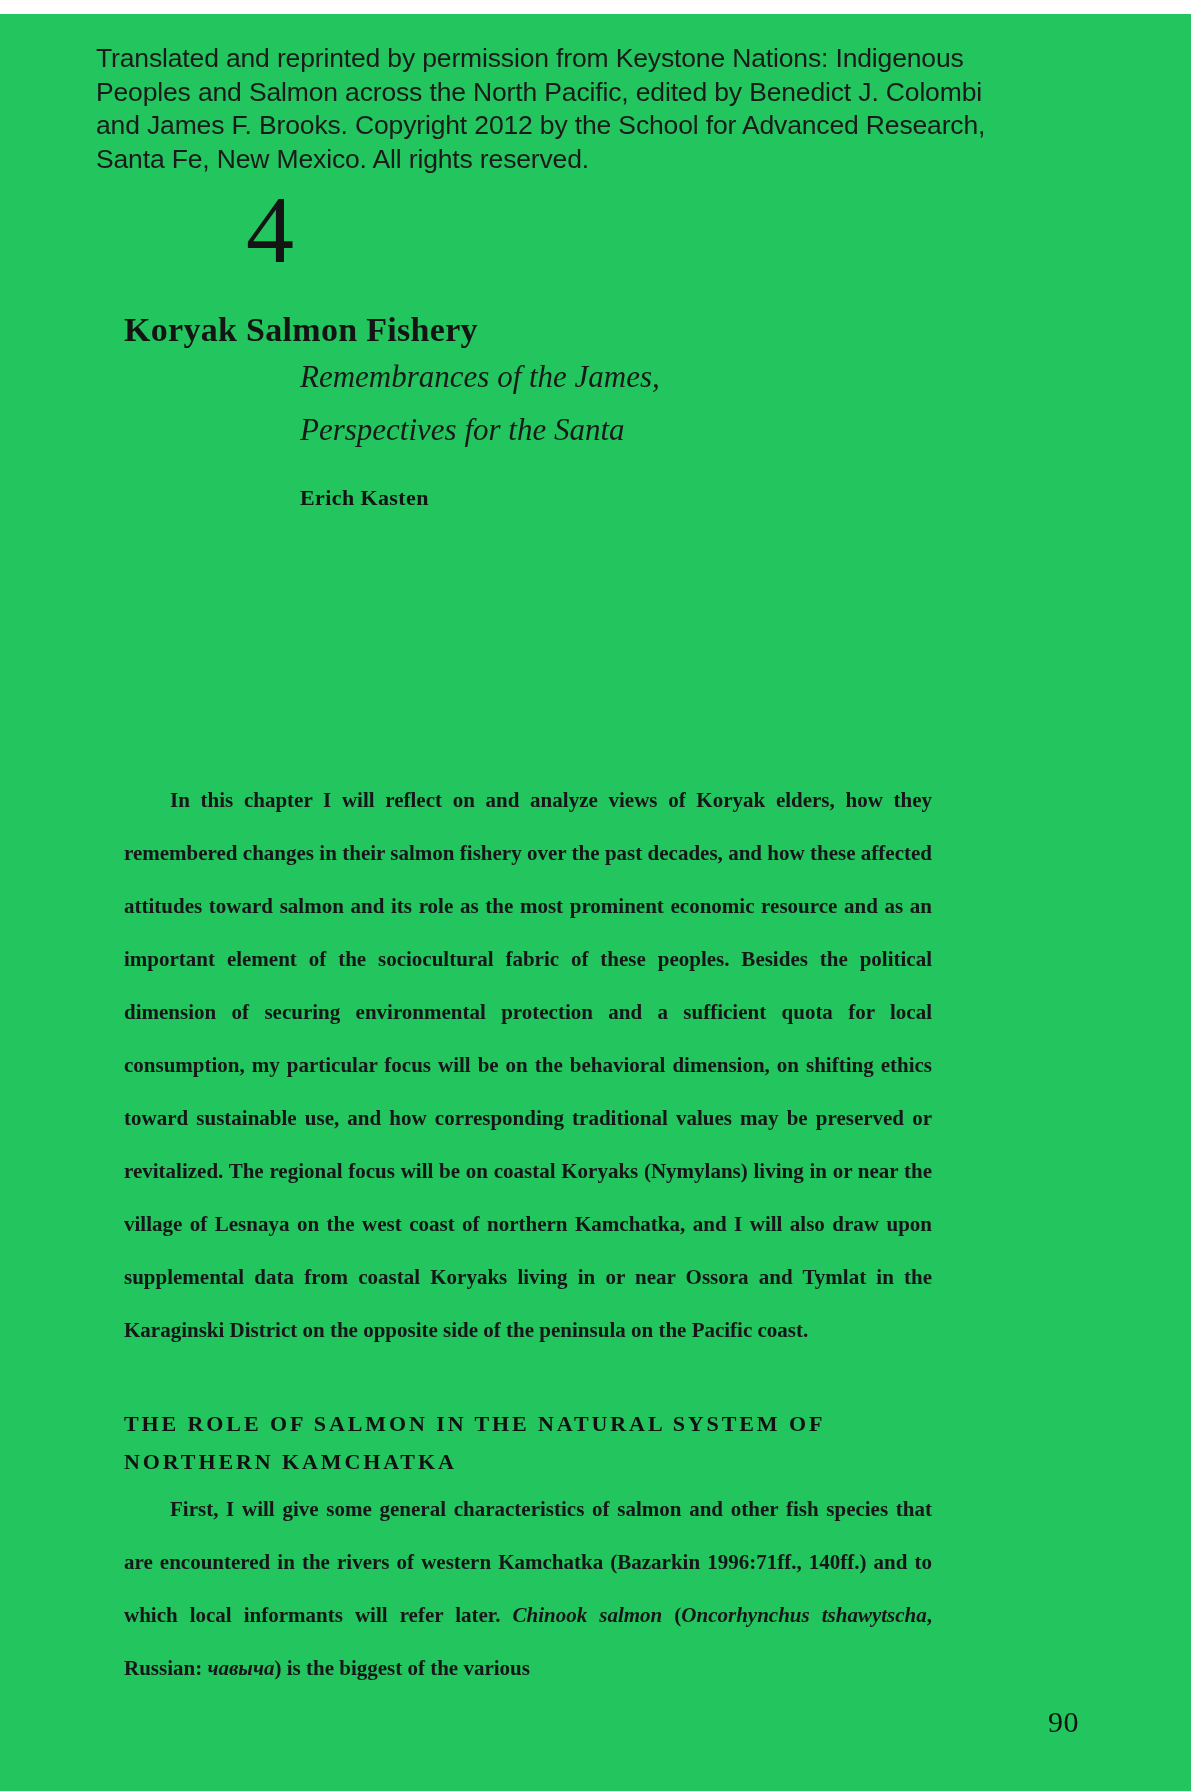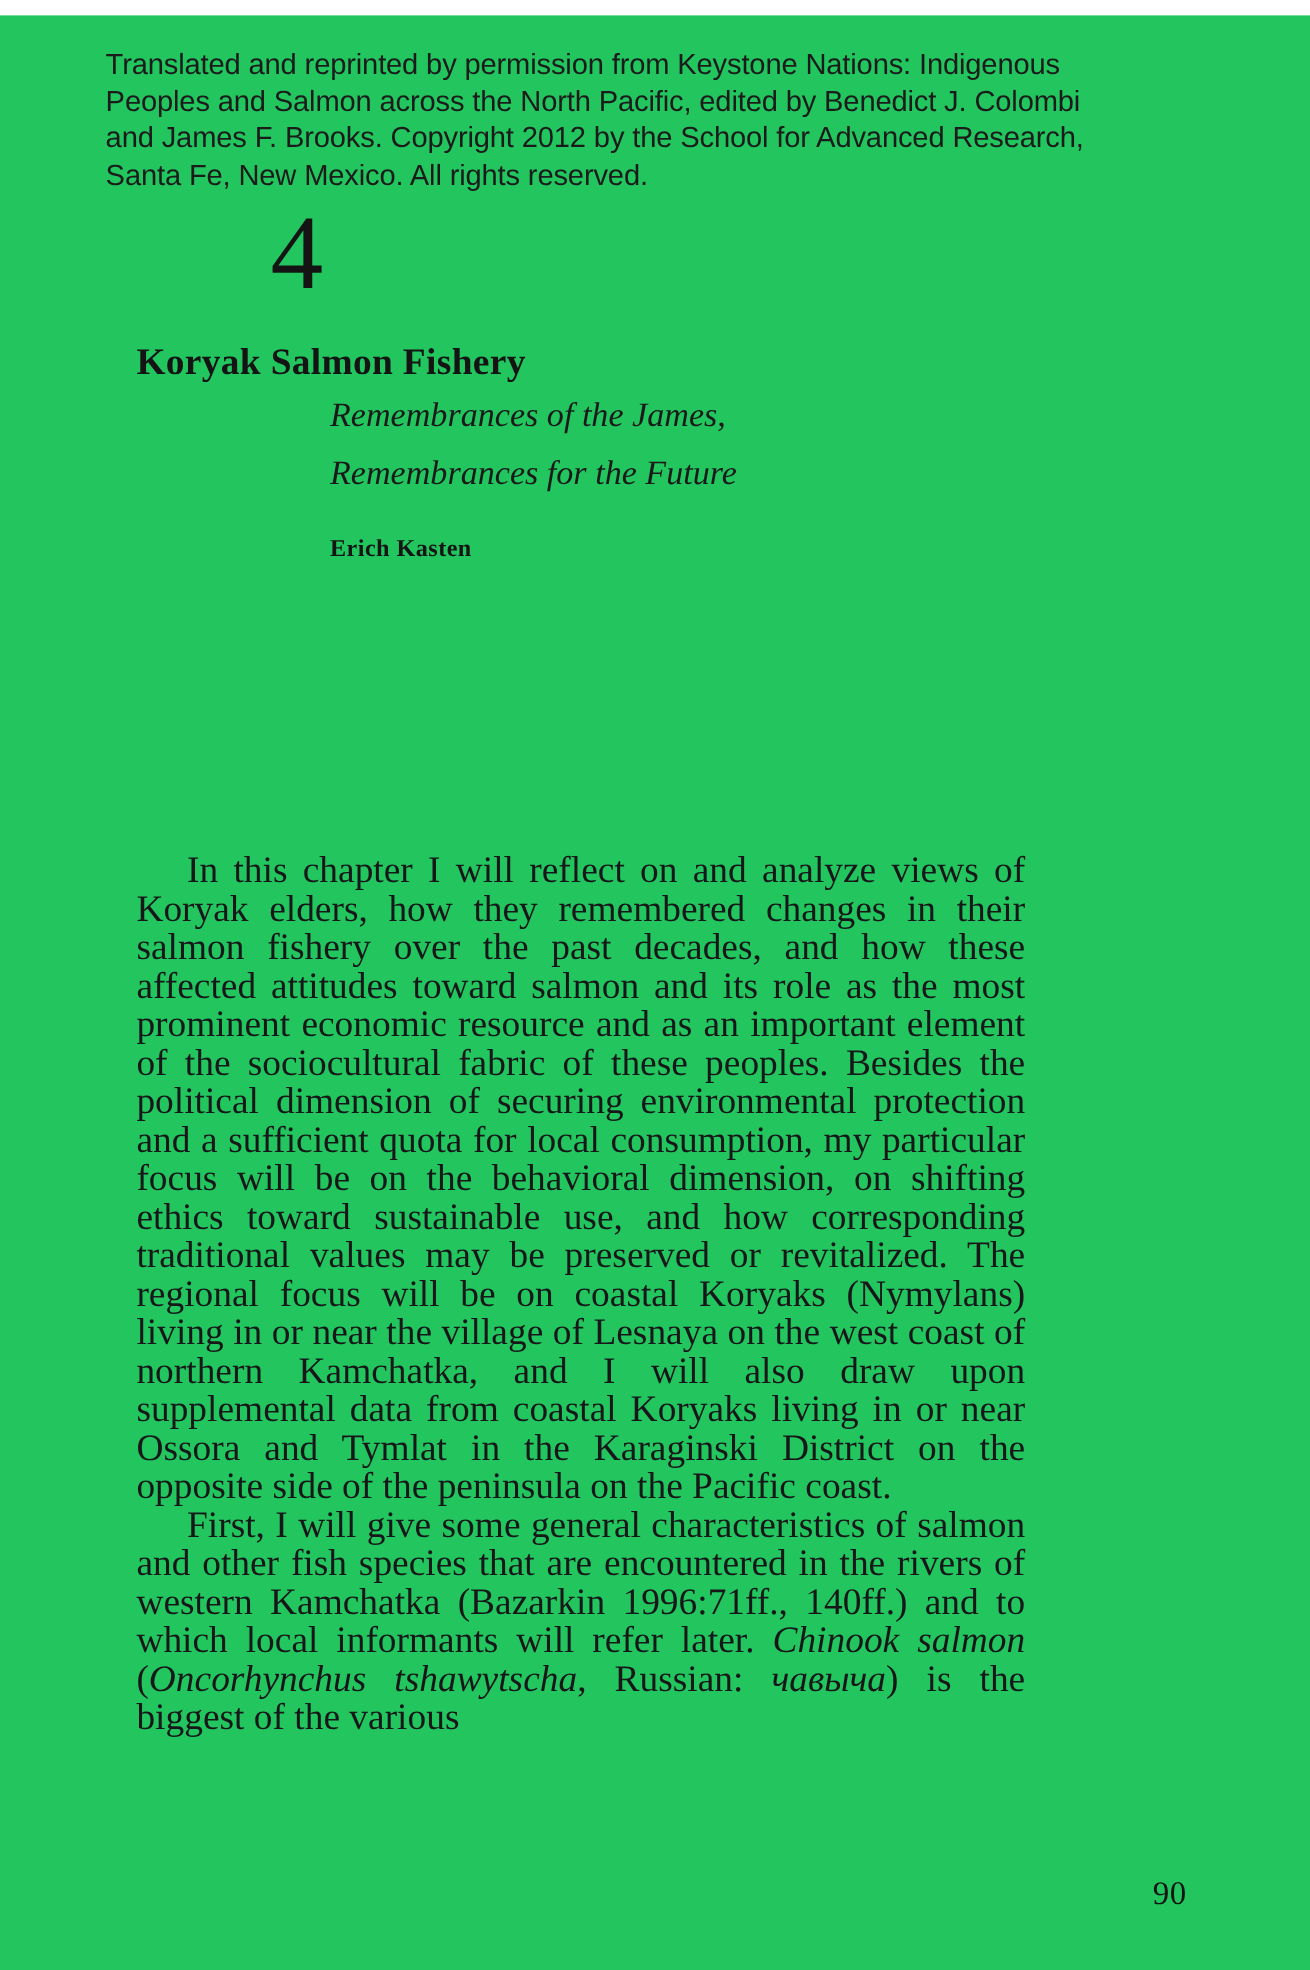--- a/index.html
+++ b/index.html
@@ -107,29 +107,30 @@
     margin: 0 0 2px 0;
   }
   .section-head.second {
     margin-top: 48px;
     line-height: 38px;
     letter-spacing: 2.9px;
   }
 
   p.body {
     font-family: "Liberation Serif", "DejaVu Serif", serif;
-    font-size: 34px;
-    line-height: 35px;
+    font-size: 21px;
+    line-height: 53px;
     color: #17171a;
     text-align: justify;
     text-justify: inter-word;
     margin: 0;
     text-indent: 46px;
     -webkit-hyphens: none;
     hyphens: none;
+    font-weight: bold;
   }
 
   
   .folio {
     position: absolute;
     right: 112px;
     bottom: 66px;
     font-family: "Liberation Serif", "DejaVu Serif", serif;
     font-size: 30px;
     line-height: 34px;
@@ -143,29 +144,30 @@
 <div class="page">
 
   <div class="notice">Translated and reprinted by permission from Keystone Nations: Indigenous Peoples and Salmon across the North Pacific, edited by Benedict J. Colombi and James F. Brooks. Copyright 2012 by the School for Advanced Research, Santa Fe, New Mexico. All rights reserved.</div>
 
   <div class="chapter-number">4</div>
 
   <h1 class="chapter-title">Koryak Salmon Fishery</h1>
 
   <div class="chapter-subtitle">
     <span class="sub-line">Remembrances of the James,</span>
-    <span class="sub-line">Remembrances for the Future</span>
+    <span class="sub-line">Perspectives for the Santa</span>
   </div>
 
   <div class="chapter-author">Erich Kasten</div>
 
   <div class="body-col">
 
 
     <p class="body">In this chapter I will reflect on and analyze views of Koryak elders, how they remembered changes in their salmon fishery over the past decades, and how these affected attitudes toward salmon and its role as the most prominent economic resource and as an important element of the sociocultural fabric of these peoples. Besides the political dimension of securing environmental protection and a sufficient quota for local consumption, my particular focus will be on the behavioral dimension, on shifting ethics toward sustainable use, and how corresponding traditional values may be preserved or revitalized. The regional focus will be on coastal Koryaks (Nymylans) living in or near the village of Lesnaya on the west coast of northern Kamchatka, and I will also draw upon supplemental data from coastal Koryaks living in or near Ossora and Tymlat in the Karaginski District on the opposite side of the peninsula on the Pacific coast.</p>
 
+    <h2 class="section-head second">THE ROLE OF SALMON IN THE NATURAL SYSTEM OF NORTHERN KAMCHATKA</h2>
 
     <p class="body" id="rich-paragraph"><span>First, I will give some general characteristics of salmon and other fish species that are encountered in the rivers of western Kamchatka (Bazarkin 1996:71ff., 140ff.) and to which local informants will refer later. </span><span style="font-style: italic;">Chinook salmon</span><span> (</span><span style="font-style: italic;">Oncorhynchus tshawytscha</span><span>, Russian: </span><span style="font-style: italic;">чавыча</span><span>) is the biggest of the various</span></p>
   </div>
 
   <div class="folio">90</div>
 
 </div>
 
 </body></html>

